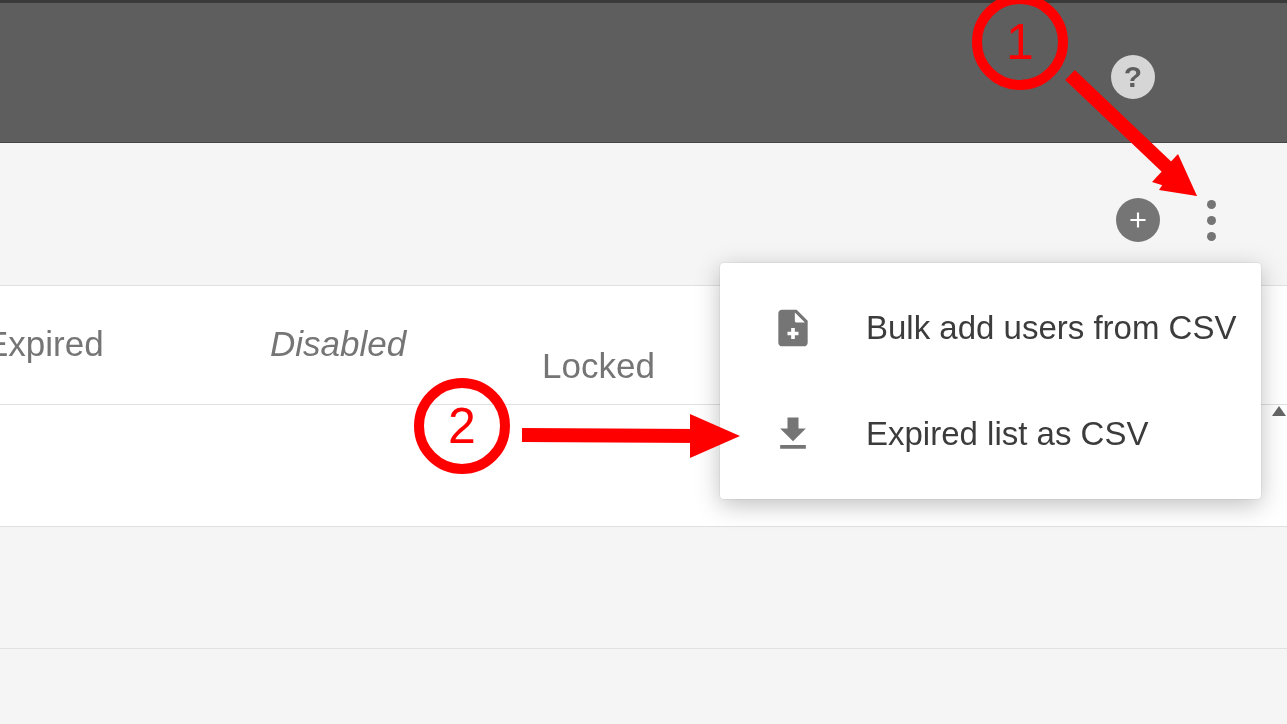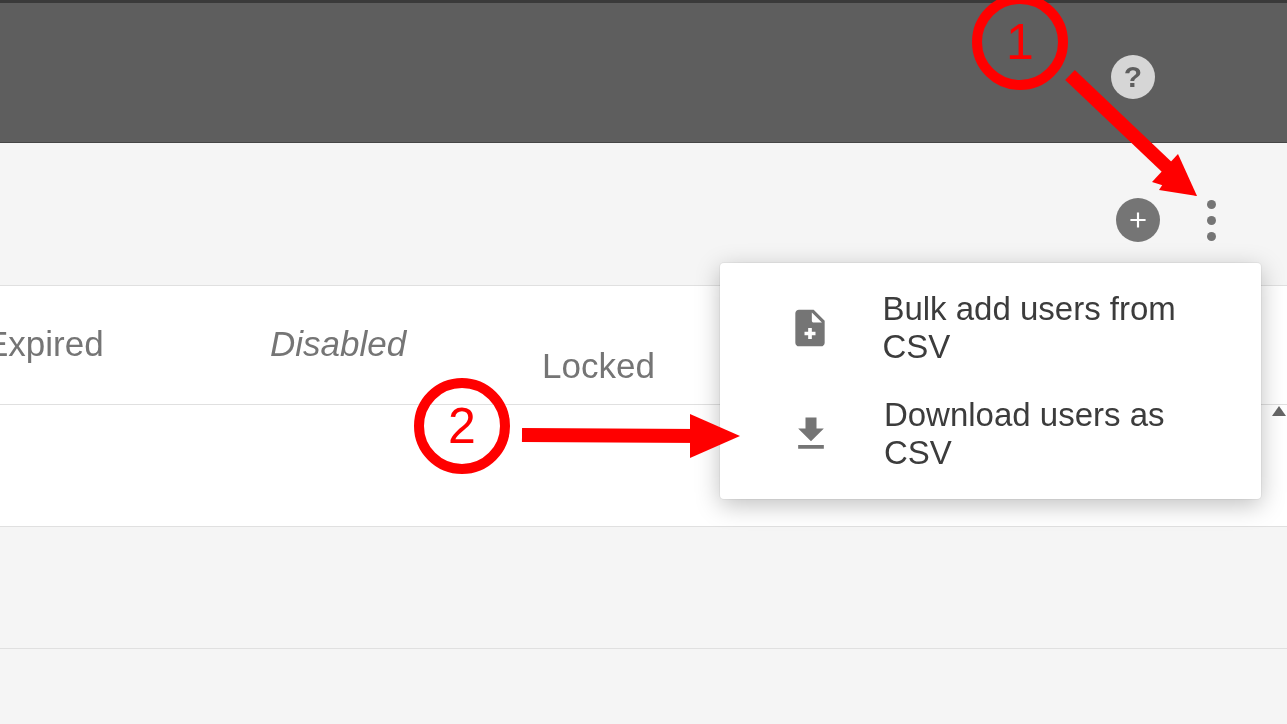--- a/index.html
+++ b/index.html
@@ -133,21 +133,20 @@
     box-shadow: 0 6px 24px rgba(0,0,0,.25), 0 0 0 1px rgba(0,0,0,.04);
     padding: 12px 0;
     z-index: 20;
   }
   .menu-item {
     display: flex;
     align-items: center;
     height: 106px;
     padding: 0 20px 0 48px;
     cursor: pointer;
-    margin-left: 18px;
   }
   .menu-icon {
     width: 50px;
     display: flex; align-items: center; justify-content: center;
     margin-right: 48px;
   }
   .menu-icon svg { width: 44px; height: 44px; fill: #757575; }
   .menu-label {
     font-size: 33px;
     color: #3c3c3c;
@@ -218,21 +217,21 @@
       </svg>
     </div>
     <div class="menu-label">Bulk add users from CSV</div>
   </div>
   <div class="menu-item">
     <div class="menu-icon">
       <svg viewBox="0 0 24 24">
         <path d="M5 20H19V18H5V20ZM19 9H15V3H9V9H5L12 16L19 9Z"></path>
       </svg>
     </div>
-    <div class="menu-label">Download users as CSV</div>
+    <div class="menu-label">Expired list as CSV</div>
   </div>
 </div>
 
 <div class="annot">
 
   <div class="circle" style="left:972px; top:-6px;">
     <span>1</span>
   </div>
 
   <svg class="arrow" style="left:0;top:0;" width="1287" height="724">

